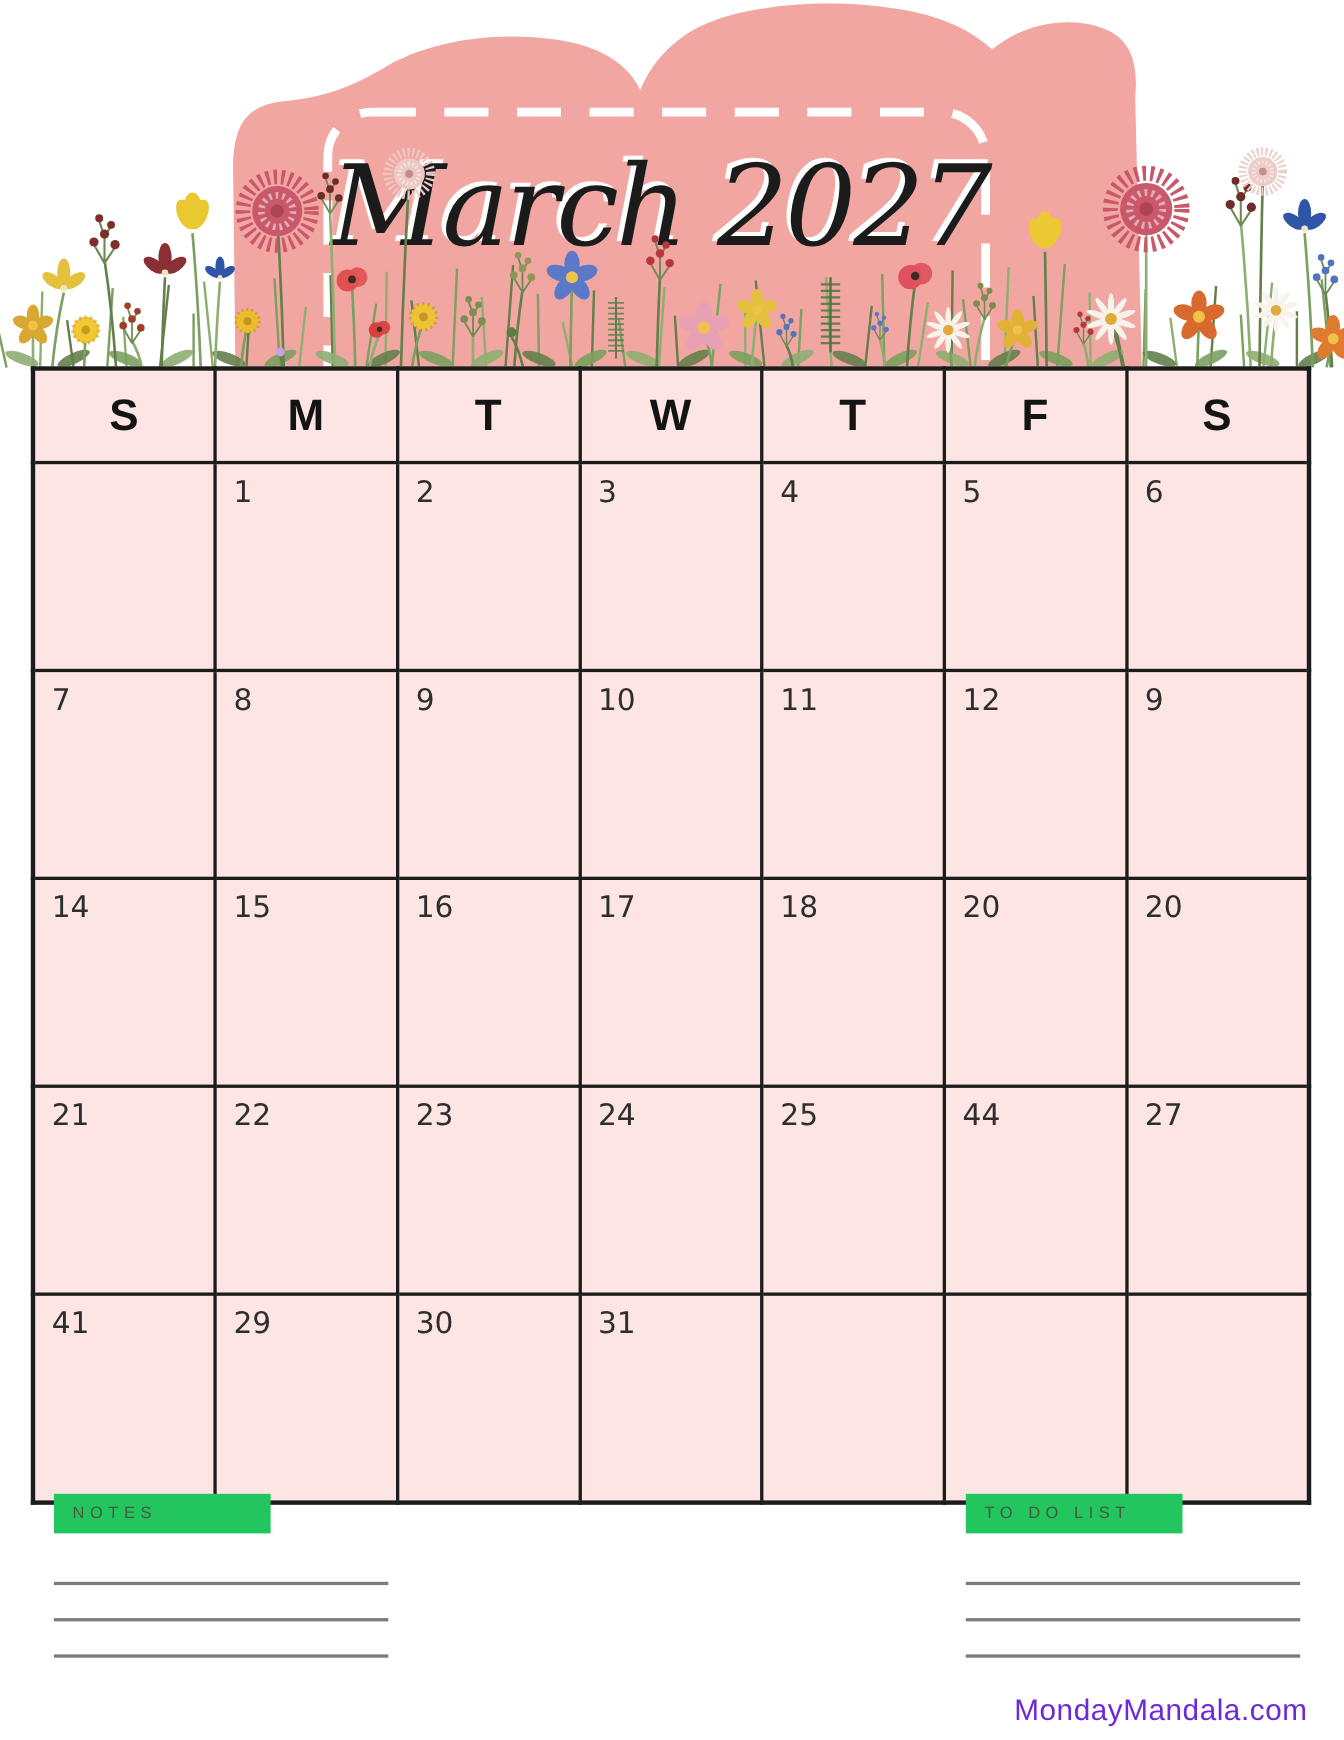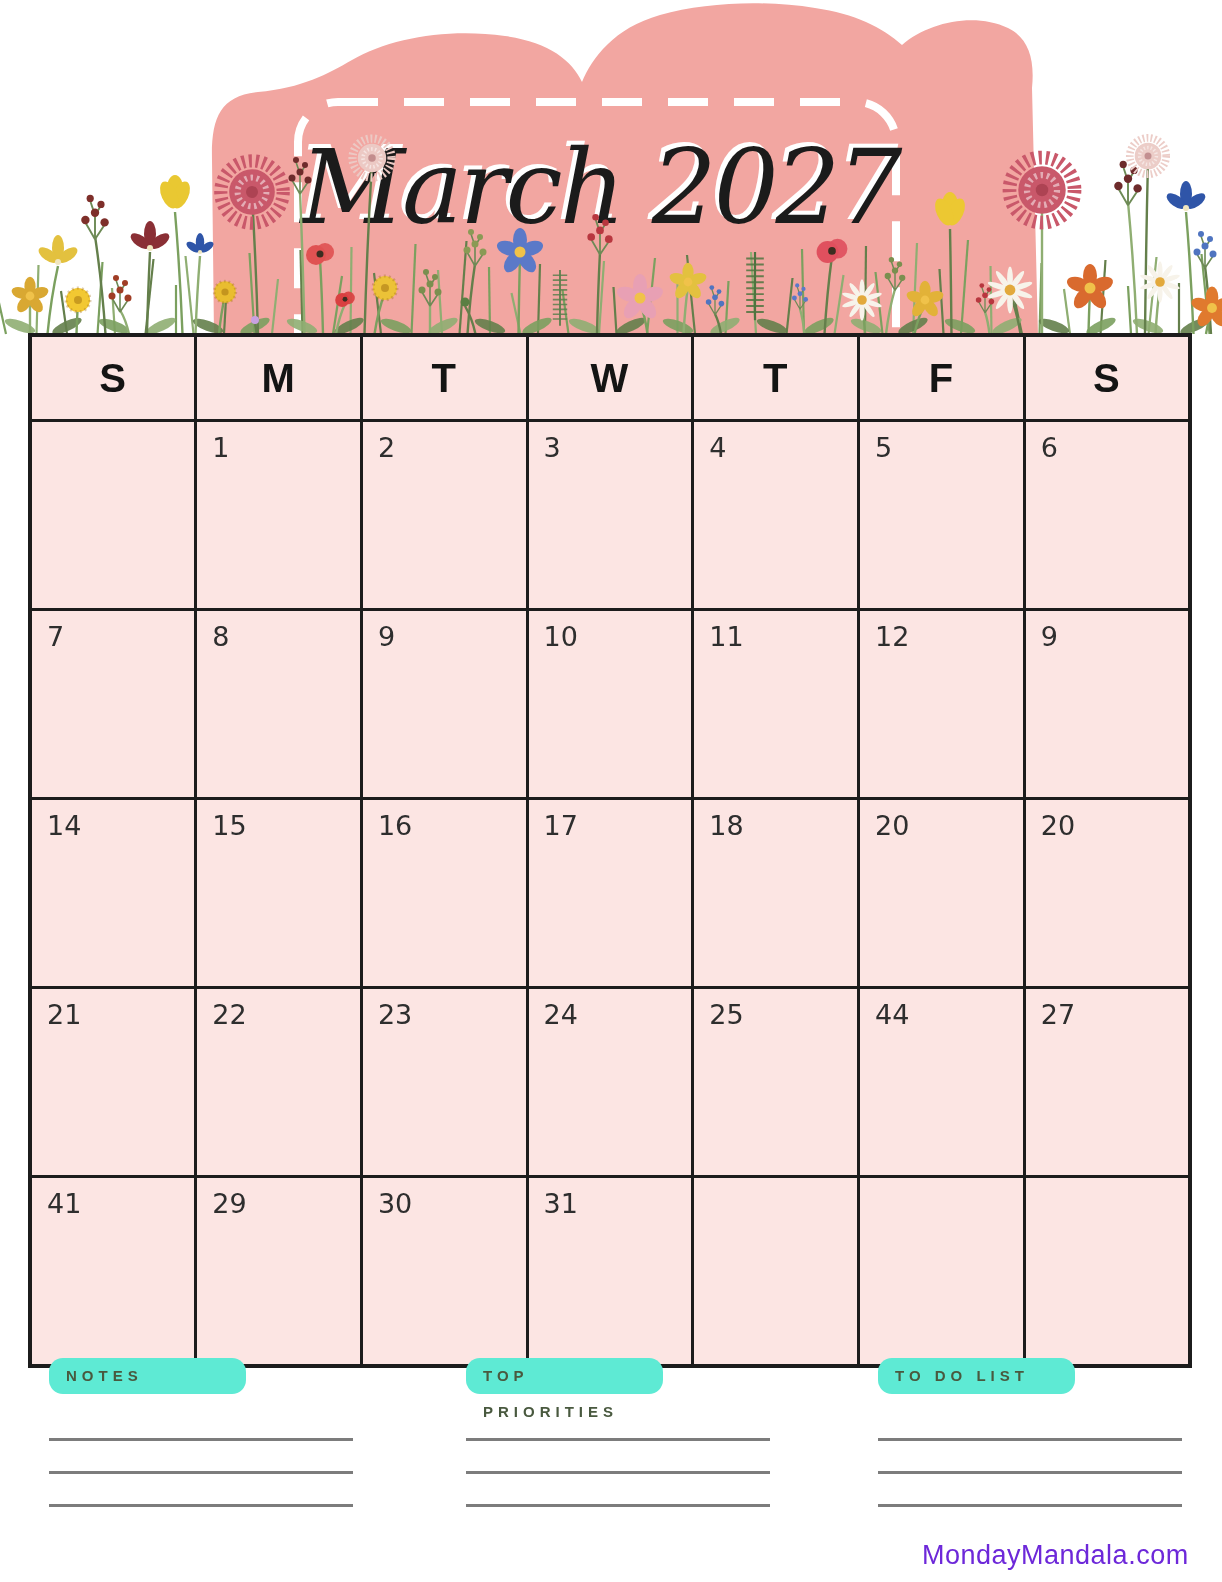--- a/index.html
+++ b/index.html
@@ -12,22 +12,22 @@
   table.calendar{position:absolute;left:28px;top:333px;width:1164px;height:970px;
     border-collapse:collapse;table-layout:fixed;background:#fce5e3;border:4px solid #1c1c1c;}
   table.calendar th,table.calendar td{border:3px solid #1c1c1c;}
   table.calendar th{height:80px;font-family:"Liberation Sans",sans-serif;font-weight:700;
     font-size:40px;color:#141414;text-align:center;vertical-align:middle;letter-spacing:1px;}
   table.calendar td{height:176px;vertical-align:top;text-align:left;
     padding:10px 0 0 15px;font-family:"DejaVu Sans",sans-serif;font-size:27px;color:#2e2e2e;}
   
   .memo{position:absolute;top:1358px;width:306px;height:160px;}
   .memo-label{position:absolute;left:0;top:0;width:197px;height:36px;line-height:36px;
-    box-sizing:border-box;padding-left:17px;background:#5eead4;color:#49593f;
-    font-weight:700;font-size:15px;letter-spacing:5px;font-family:"Liberation Sans",sans-serif;border-radius:14px;}
+    box-sizing:border-box;padding-left:17px;background:#22c55e;color:#49593f;
+    font-weight:400;font-size:15px;letter-spacing:5px;font-family:"Liberation Sans",sans-serif;}
   .memo-line{position:absolute;left:0;width:304px;height:3px;background:#7c7c7c;}
   .memo-line.l1{top:80px}.memo-line.l2{top:113px}.memo-line.l3{top:146px}
   
   .footer{position:absolute;left:922px;top:1540px;font-size:27px;color:#6d28d9;
     letter-spacing:.5px;font-family:"Liberation Sans",sans-serif;}
 </style>
 </head>
 <body>
 
 <div class="page">
@@ -328,26 +328,20 @@
       </tr>
     </tbody>
   </table>
 
   <div class="memo" style="left:49px">
     <div class="memo-label">NOTES</div>
     <div class="memo-line l1"></div>
     <div class="memo-line l2"></div>
     <div class="memo-line l3"></div>
   </div>
-  <div class="memo" style="left:466px">
-    <div class="memo-label">TOP PRIORITIES</div>
-    <div class="memo-line l1"></div>
-    <div class="memo-line l2"></div>
-    <div class="memo-line l3"></div>
-  </div>
   <div class="memo" style="left:878px">
     <div class="memo-label">TO DO LIST</div>
     <div class="memo-line l1"></div>
     <div class="memo-line l2"></div>
     <div class="memo-line l3"></div>
   </div>
 
   <div class="footer">MondayMandala.com</div>
 </div>
 

